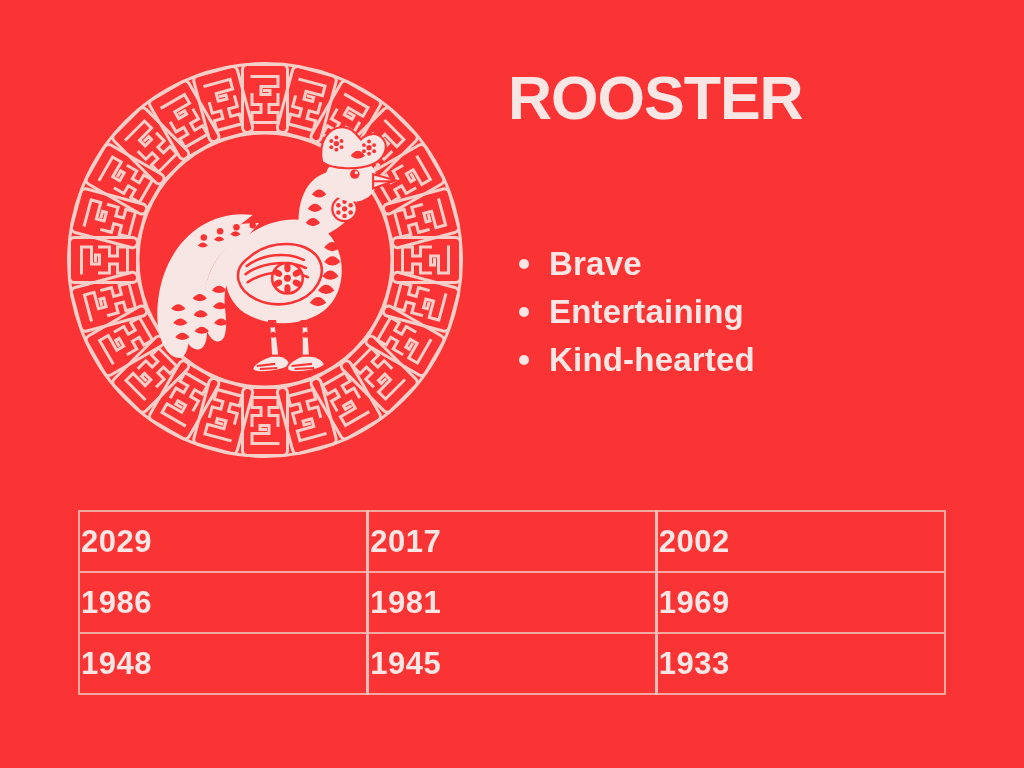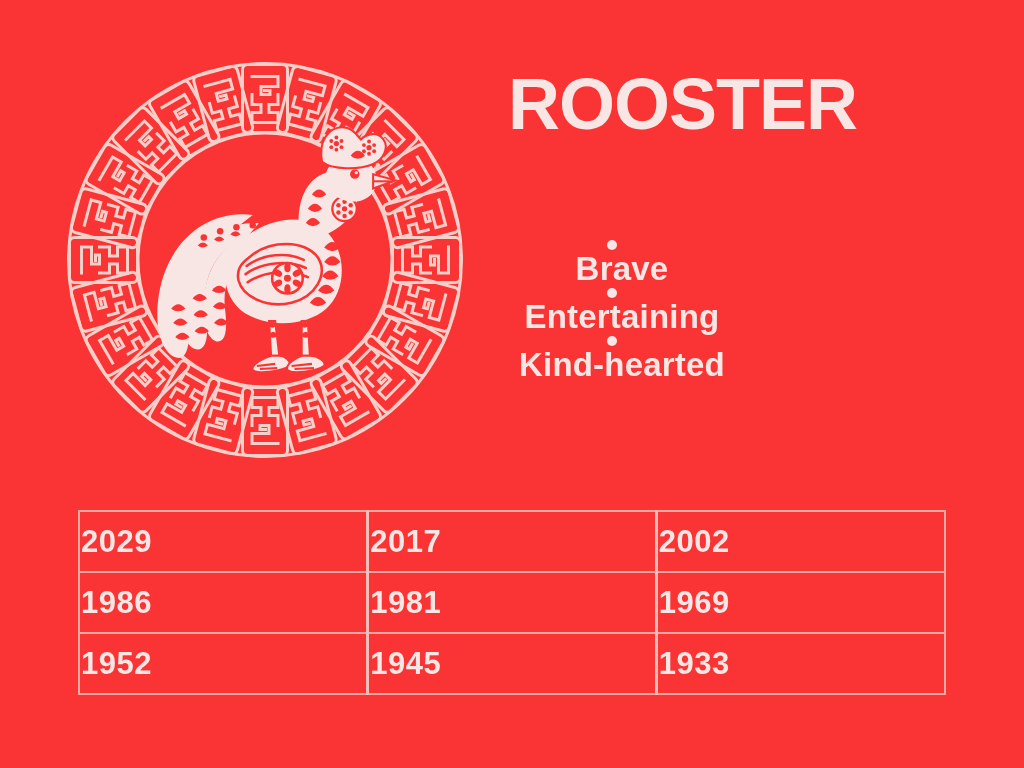--- a/index.html
+++ b/index.html
@@ -28,21 +28,21 @@
     width: 396px;
     height: 396px;
   }
   #emblem svg { display: block; width: 396px; height: 396px; }
 
   
   #title {
     position: absolute;
     left: 508px;
     top: 68px;
-    font-size: 72px;
+    font-size: 61px;
     line-height: 1;
     font-weight: bold;
     letter-spacing: -1px;
     color: #f7e6e3;
     white-space: nowrap;
   }
 
   
   #traits {
     position: absolute;
@@ -54,21 +54,20 @@
   }
   #traits li {
     display: flex;
     align-items: center;
     height: 48px;
     color: #f7e6e3;
     font-size: 33px;
     font-weight: bold;
     letter-spacing: 0.2px;
     white-space: nowrap;
-    flex-direction: column;
   }
   #traits li .dot {
     width: 10px;
     height: 10px;
     border-radius: 50%;
     background: #f7e6e3;
     margin-right: 20px;
     flex: 0 0 auto;
   }
 
@@ -310,20 +309,20 @@
         <td>2029</td>
         <td class="mid">2017</td>
         <td>2002</td>
       </tr>
       <tr>
         <td>1986</td>
         <td class="mid">1981</td>
         <td>1969</td>
       </tr>
       <tr>
-        <td>1952</td>
+        <td>1948</td>
         <td class="mid">1945</td>
         <td>1933</td>
       </tr>
     </tbody>
   </table>
 
 </div>
 
 </body></html>

